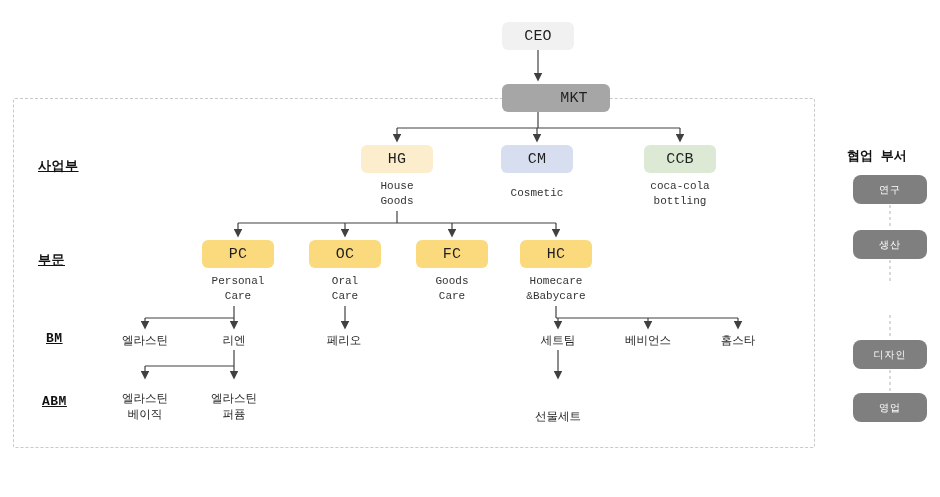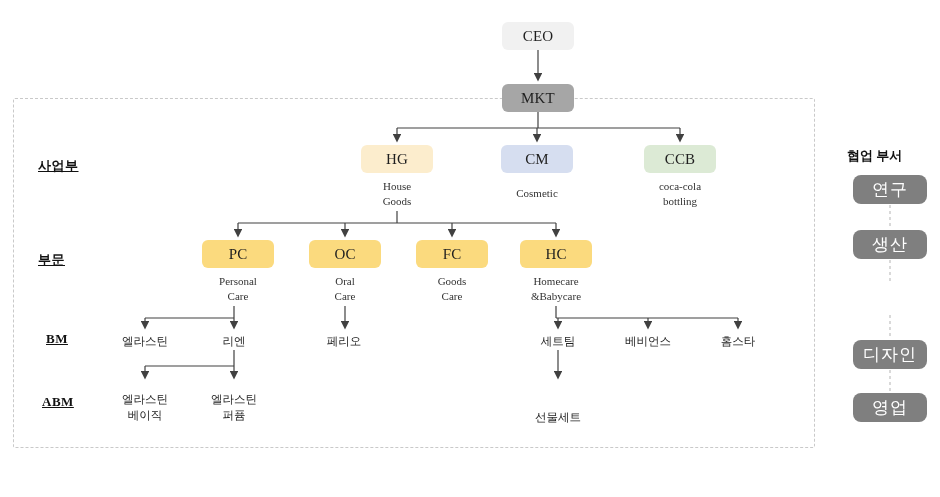--- a/index.html
+++ b/index.html
@@ -1,18 +1,18 @@
 <!DOCTYPE html>
 <html><head>
 <meta charset="utf-8">
 <style>
   html,body{margin:0;padding:0;background:#fff;}
   #stage{
     position:relative;width:940px;height:497px;background:#fff;
-    font-family:Liberation Serif, serif;color:#1a1a1a;overflow:hidden;
+    font-family:Liberation Mono, monospace;color:#1a1a1a;overflow:hidden;
   }
   .node{
     position:absolute;width:72px;height:28px;border-radius:6px;
     display:flex;align-items:center;justify-content:center;
     font-size:15px;color:#1f1f1f;letter-spacing:.2px;
   }
   .sublabel{
     position:absolute;width:110px;text-align:center;font-size:11px;line-height:15px;color:#333;
   }
   .sublabel span{display:block;}
@@ -29,21 +29,21 @@
     border:1px dashed #c9c9c9;border-radius:2px;
   }
   #connector-layer{position:absolute;left:0;top:0;width:940px;height:497px;}
   .collab-title{
     position:absolute;left:847px;top:147px;width:90px;
     font-size:13px;font-weight:bold;color:#111;
   }
   .collab-box{
     position:absolute;left:853px;width:74px;height:29px;border-radius:8px;
     display:flex;align-items:center;justify-content:center;
-    color:#fff;font-size:17px;letter-spacing:1px;
+    color:#fff;font-size:10px;letter-spacing:1px;
   }
 </style>
 </head>
 <body>
 
 <div id="stage">
 
   <div class="dashed-frame"></div>
 
   <svg id="connector-layer" viewBox="0 0 940 497" xmlns="http://www.w3.org/2000/svg">
@@ -92,21 +92,21 @@
 
     <g stroke="#b3b3b3" stroke-width="1" stroke-dasharray="3 3" fill="none">
       <line x1="890" y1="205" x2="890" y2="229"></line>
       <line x1="890" y1="260" x2="890" y2="284"></line>
       <line x1="890" y1="315" x2="890" y2="339"></line>
       <line x1="890" y1="370" x2="890" y2="392"></line>
     </g>
   </svg>
 
   <div class="node" style="left: 502px; top: 22px; background-color: rgb(241, 241, 241);">CEO</div>
-  <div class="node" style="left: 502px; top: 84px; background-color: rgb(166, 166, 166);">MKT</div>
+  <div class="node" style="left: 502px; top: 84px; background-color: rgb(166, 166, 166); padding-left: 36px;">MKT</div>
 
   <div class="rowlabel" style="left:38px;top:157px;">사업부</div>
   <div class="rowlabel" style="left:38px;top:251px;">부문</div>
   <div class="rowlabel" style="left:46px;top:331px;">BM</div>
   <div class="rowlabel" style="left:42px;top:394px;">ABM</div>
 
   <div class="node" style="left: 361px; top: 145px; background-color: rgb(252, 237, 205);">HG</div>
   <div class="node" style="left: 501px; top: 145px; background-color: rgb(214, 222, 240);">CM</div>
   <div class="node" style="left: 644px; top: 145px; background-color: rgb(220, 234, 213);">CCB</div>
 

